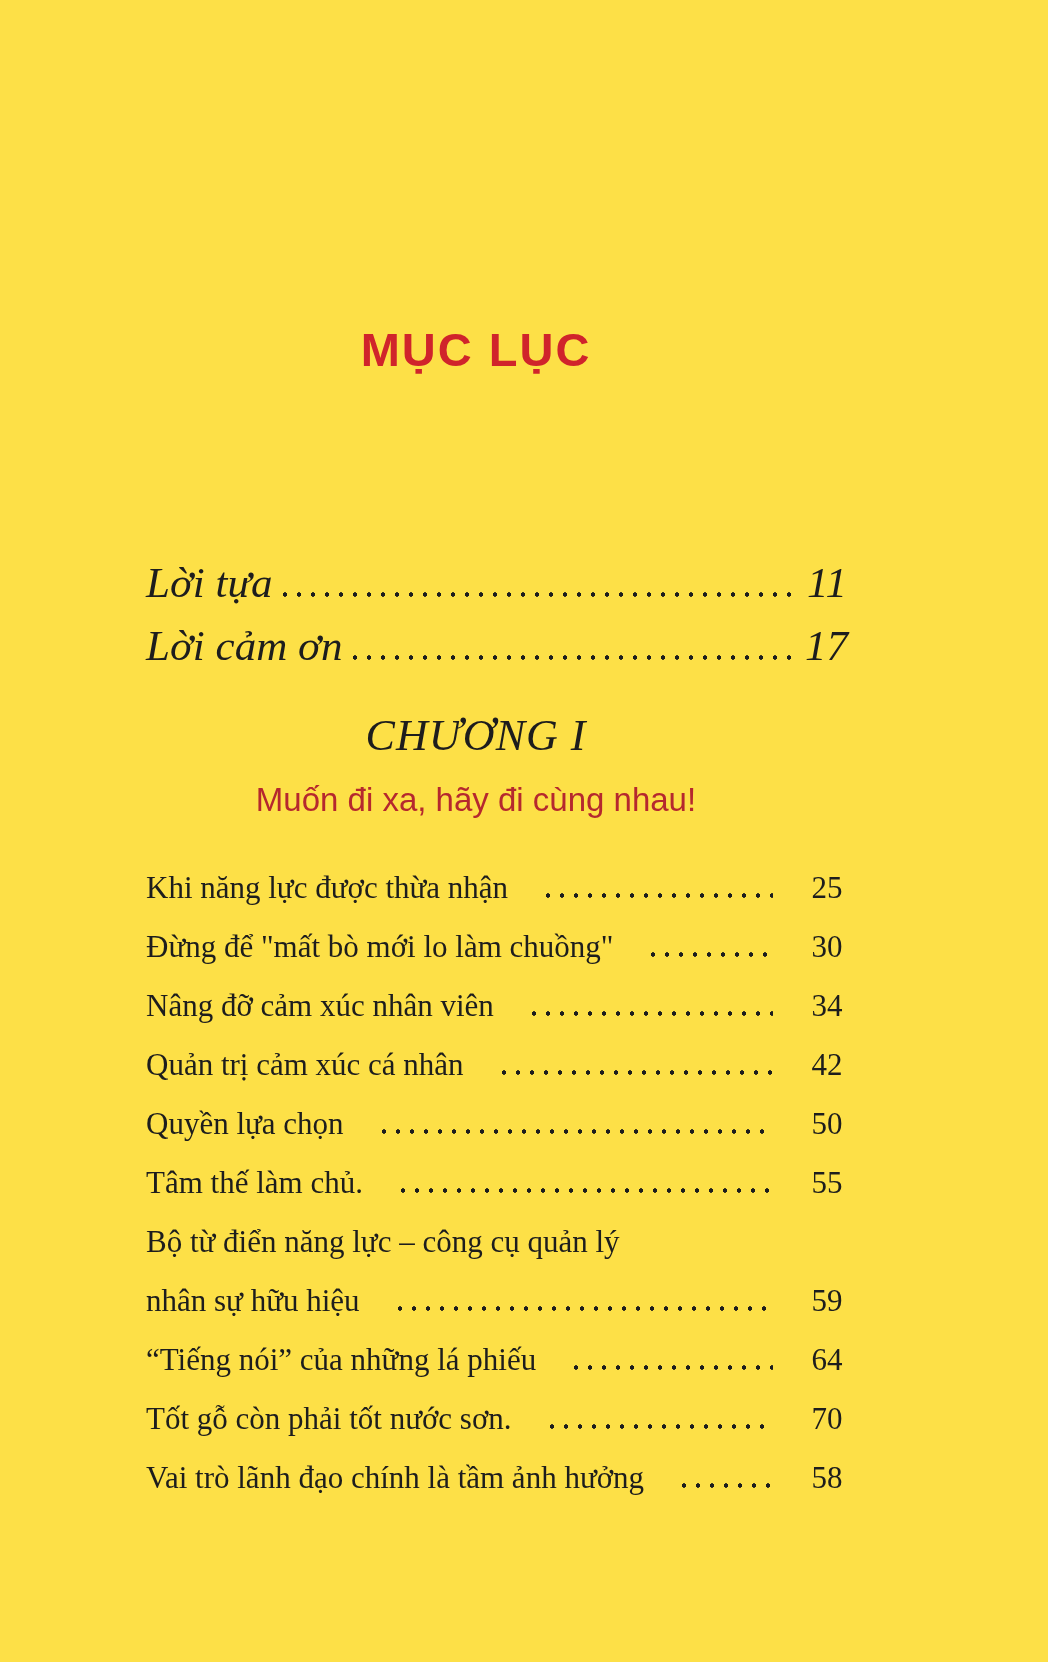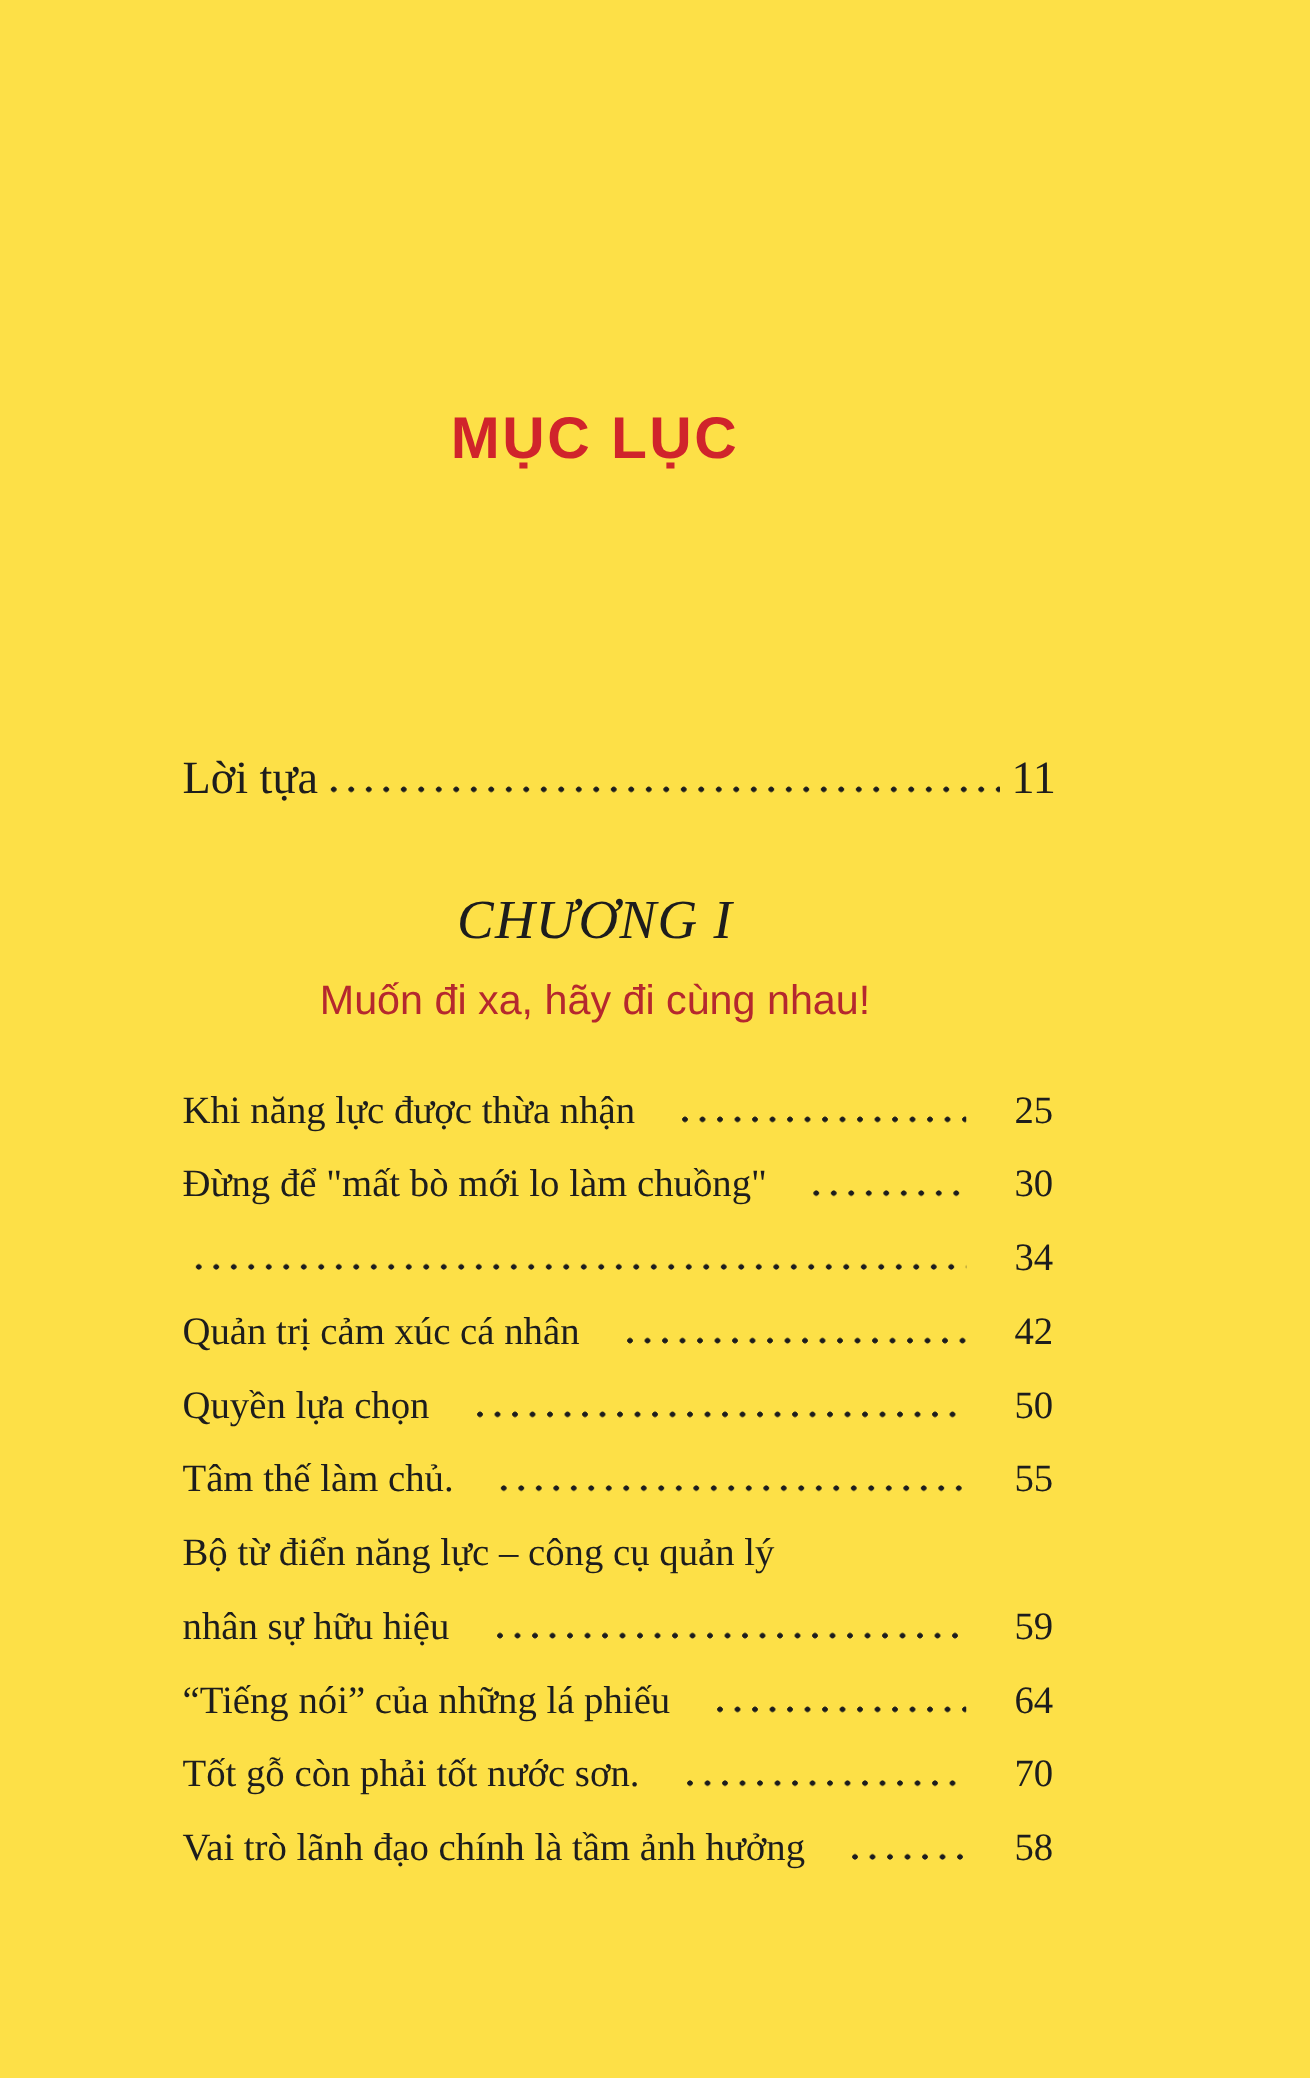--- a/index.html
+++ b/index.html
@@ -31,24 +31,24 @@
     letter-spacing: 2px;
     color: #d0242b;
   }
   .front-matter {
     position: absolute;
     top: 563px;
     left: 0;
     width: 702px;
   }
   .front-matter .row {
-    font-size: 37px;
+    font-style: italic;
+    font-size: 43px;
     line-height: 40px;
     margin-bottom: 23px;
-    margin-top: 40px;
   }
   .chapter-heading {
     position: absolute;
     top: 710px;
     left: 0;
     width: 660px;
     text-align: center;
     font-style: italic;
     font-size: 44px;
     letter-spacing: 1px;
@@ -103,37 +103,43 @@
   <div class="content">
 
     <div class="toc-title">MỤC LỤC</div>
 
     <div class="front-matter">
       <div class="row">
         <span>Lời tựa</span>
         <span class="leader"></span>
         <span class="pagenum">11</span>
       </div>
+      <div class="row">
+        <span>Lời cảm ơn</span>
+        <span class="leader"></span>
+        <span class="pagenum">17</span>
+      </div>
     </div>
 
     <div class="chapter-heading">CHƯƠNG I</div>
     <div class="chapter-subtitle">Muốn đi xa, hãy đi cùng nhau!</div>
 
     <div class="entries">
       <div class="row">
         <span>Khi năng lực được thừa nhận</span>
         <span class="leader"></span>
         <span class="pagenum">25</span>
       </div>
       <div class="row">
         <span>Đừng để "mất bò mới lo làm chuồng"</span>
         <span class="leader"></span>
         <span class="pagenum">30</span>
       </div>
       <div class="row">
+        <span>Nâng đỡ cảm xúc nhân viên</span>
         <span class="leader"></span>
         <span class="pagenum">34</span>
       </div>
       <div class="row">
         <span>Quản trị cảm xúc cá nhân</span>
         <span class="leader"></span>
         <span class="pagenum">42</span>
       </div>
       <div class="row">
         <span>Quyền lựa chọn</span>

